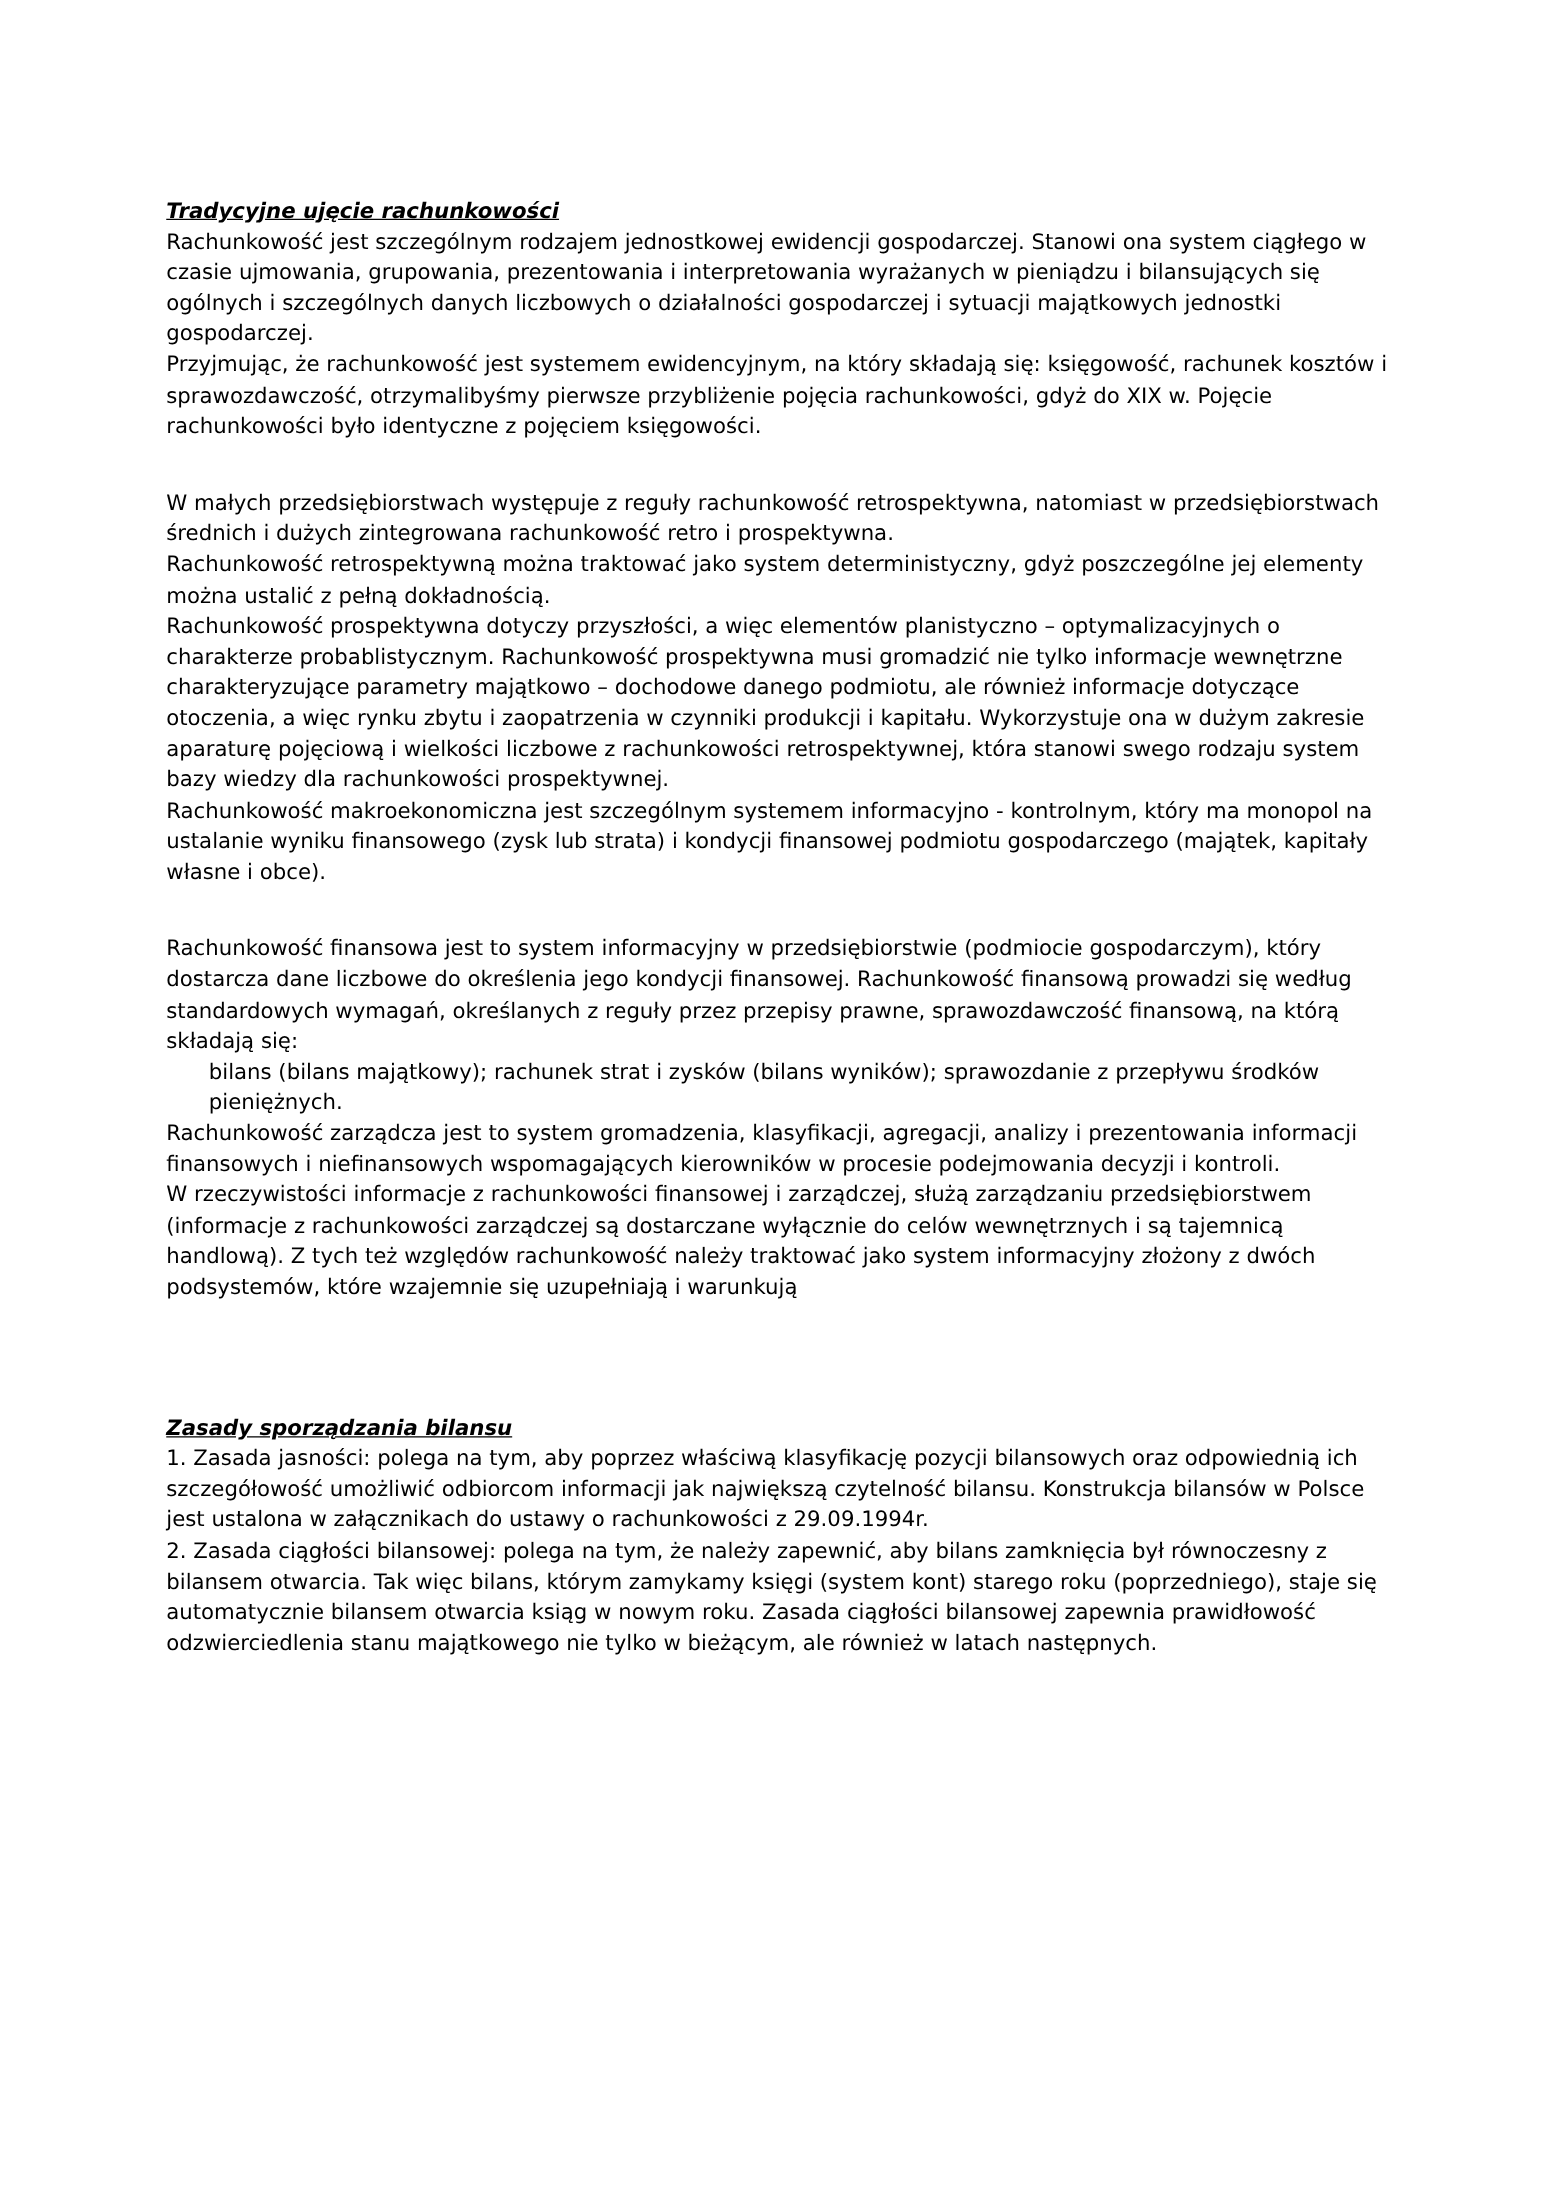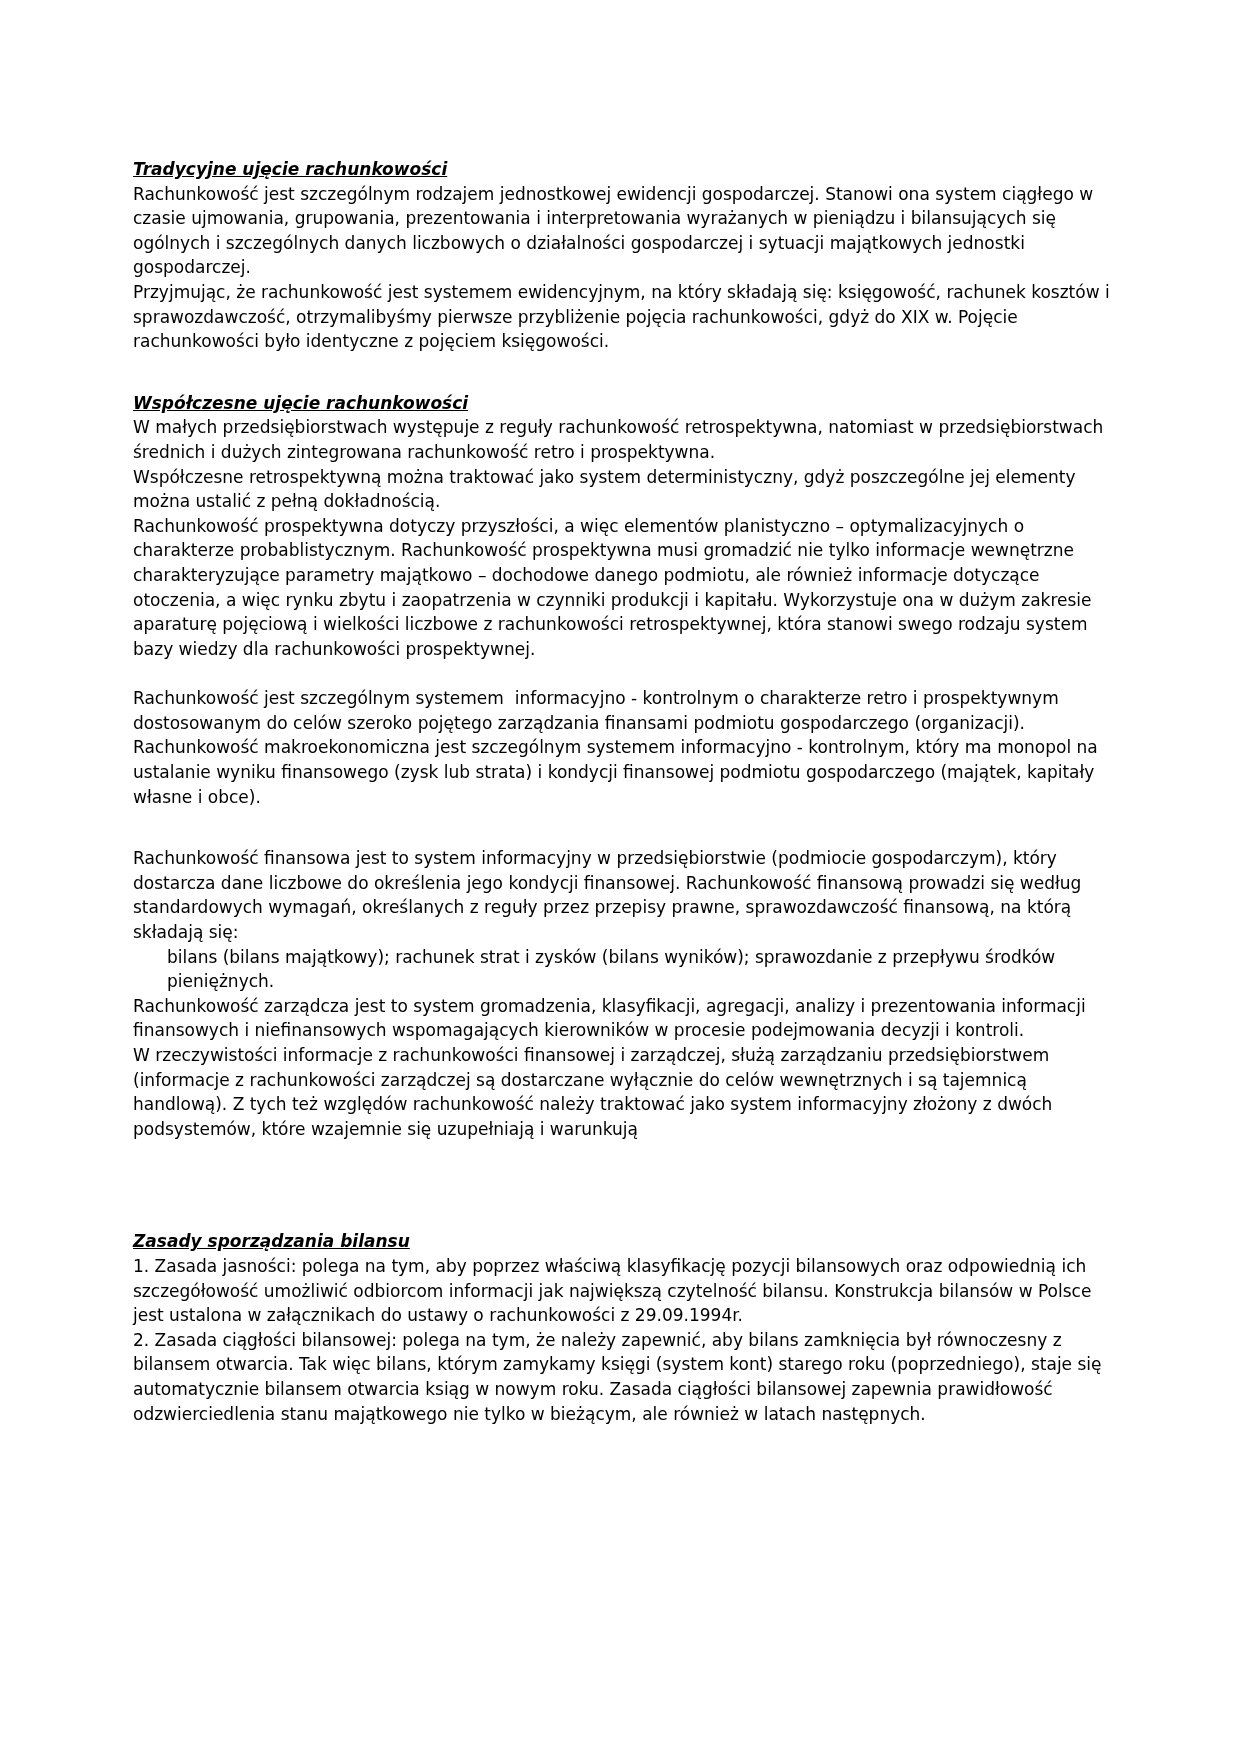--- a/index.html
+++ b/index.html
@@ -63,25 +63,23 @@
 <body>
 
 <div class="page">
   <div class="doc-body">
       <section>
         <div class="heading"><span class="heading-text">Tradycyjne ujęcie rachunkowości</span></div>
         <p class="para"><span>Rachunkowość jest szczególnym rodzajem jednostkowej ewidencji gospodarczej. Stanowi ona system ciągłego w czasie ujmowania, grupowania, prezentowania i interpretowania wyrażanych w pieniądzu i bilansujących się ogólnych i szczególnych danych liczbowych o działalności gospodarczej i sytuacji majątkowych jednostki gospodarczej.</span></p>
         <p class="para"><span>Przyjmując, że </span><span class="bold">rachunkowość jest systemem ewidencyjnym</span><span>, na który składają się: księgowość, rachunek kosztów i sprawozdawczość, otrzymalibyśmy pierwsze przybliżenie pojęcia rachunkowości, gdyż do XIX w. Pojęcie rachunkowości było identyczne z pojęciem księgowości.</span></p>
       </section>
       <section>
-        <div class="heading"><span class="heading-text">Współczesne ujęcie rachunkowości</span></div>
         <p class="para"><span>W małych przedsiębiorstwach występuje z reguły rachunkowość retrospektywna, natomiast w przedsiębiorstwach średnich i dużych zintegrowana rachunkowość retro i prospektywna.</span></p>
-        <p class="para"><span class="bold">Współczesne retrospektywną</span><span> można traktować jako system deterministyczny, gdyż poszczególne jej elementy można ustalić z pełną dokładnością.</span></p>
+        <p class="para"><span class="bold">Rachunkowość retrospektywną</span><span> można traktować jako system deterministyczny, gdyż poszczególne jej elementy można ustalić z pełną dokładnością.</span></p>
         <p class="para"><span class="bold">Rachunkowość prospektywna</span><span> dotyczy przyszłości, a więc elementów planistyczno – optymalizacyjnych o charakterze probablistycznym. Rachunkowość prospektywna musi gromadzić nie tylko informacje wewnętrzne charakteryzujące parametry majątkowo – dochodowe danego podmiotu, ale również informacje dotyczące otoczenia, a więc rynku zbytu i zaopatrzenia w czynniki produkcji i kapitału. Wykorzystuje ona w dużym zakresie aparaturę pojęciową i wielkości liczbowe z rachunkowości retrospektywnej, która stanowi swego rodzaju system bazy wiedzy dla rachunkowości prospektywnej.</span></p>
-        <p class="para space-before"><span class="bold">Rachunkowość jest szczególnym systemem  informacyjno - kontrolnym</span><span> o charakterze retro i prospektywnym dostosowanym do celów szeroko pojętego zarządzania finansami podmiotu gospodarczego (organizacji).</span></p>
         <p class="para"><span class="bold">Rachunkowość makroekonomiczna jest szczególnym systemem informacyjno - kontrolnym</span><span>, który ma monopol na ustalanie wyniku finansowego (zysk lub strata) i kondycji finansowej podmiotu gospodarczego (majątek, kapitały własne i obce).</span></p>
       </section>
       <section>
         <p class="para"><span class="bold">Rachunkowość finansowa</span><span> jest to system informacyjny w przedsiębiorstwie (podmiocie gospodarczym), który dostarcza dane liczbowe do określenia jego kondycji finansowej. Rachunkowość finansową prowadzi się według standardowych wymagań, określanych z reguły przez przepisy prawne, sprawozdawczość finansową, na którą składają się:</span></p>
         <p class="para indent"><span>bilans (bilans majątkowy); rachunek strat i zysków (bilans wyników); sprawozdanie z przepływu środków pieniężnych.</span></p>
         <p class="para"><span>Rachunkowość zarządcza jest to system gromadzenia, klasyfikacji, agregacji, analizy i prezentowania informacji finansowych i niefinansowych wspomagających kierowników w procesie podejmowania decyzji i kontroli.</span></p>
         <p class="para"><span>W rzeczywistości informacje z rachunkowości finansowej i zarządczej, służą zarządzaniu przedsiębiorstwem (informacje z rachunkowości zarządczej są dostarczane wyłącznie do celów wewnętrznych i są tajemnicą handlową). Z tych też względów rachunkowość należy traktować jako system informacyjny złożony z dwóch podsystemów, które wzajemnie się uzupełniają i warunkują</span></p>
       </section>
       <section class="extra-space">
         <div class="heading"><span class="heading-text">Zasady sporządzania bilansu</span></div>

